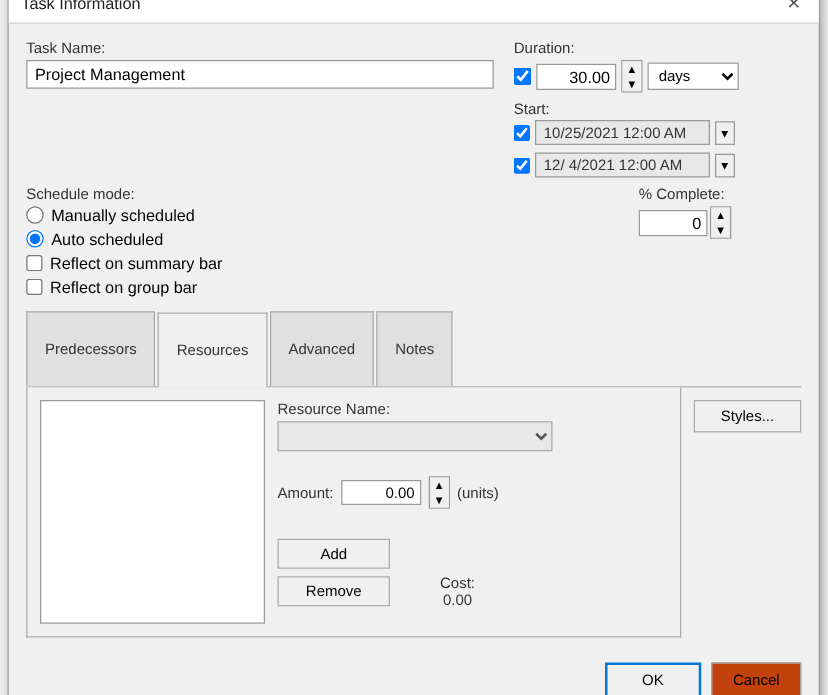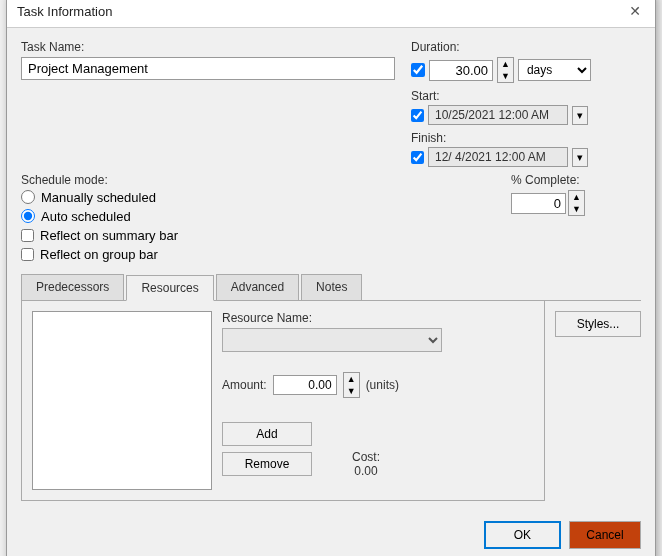--- a/index.html
+++ b/index.html
@@ -127,21 +127,21 @@
       text-align: right;
       background: white;
     }
     .tabs-bar {
       display: flex;
       border-bottom: 1px solid #aaa;
       margin-bottom: 0;
       margin-top: 4px;
     }
     .tab {
-      padding: 5px 14px;
+      padding: 22px 14px;
       border: 1px solid #aaa;
       border-bottom: none;
       background: #e0e0e0;
       cursor: pointer;
       font-size: 12px;
       margin-right: 2px;
       color: #333;
     }
     .tab.active {
       background: #f0f0f0;
@@ -280,21 +280,20 @@
         </div>
         <div class="date-section">
           <div class="date-label">Start:</div>
           <div class="date-row">
             <input type="checkbox" class="date-checkbox" checked="" style="">
             <div class="date-display">10/25/2021 12:00 AM</div>
             <button class="cal-btn">▾</button>
           </div>
         </div>
         <div class="date-section">
-          <div class="date-label">Finish:</div>
           <div class="date-row">
             <input type="checkbox" class="date-checkbox" checked="" style="">
             <div class="date-display">12/  4/2021 12:00 AM</div>
             <button class="cal-btn">▾</button>
           </div>
         </div>
       </div>
     </div>
 
     <div class="schedule-section">

